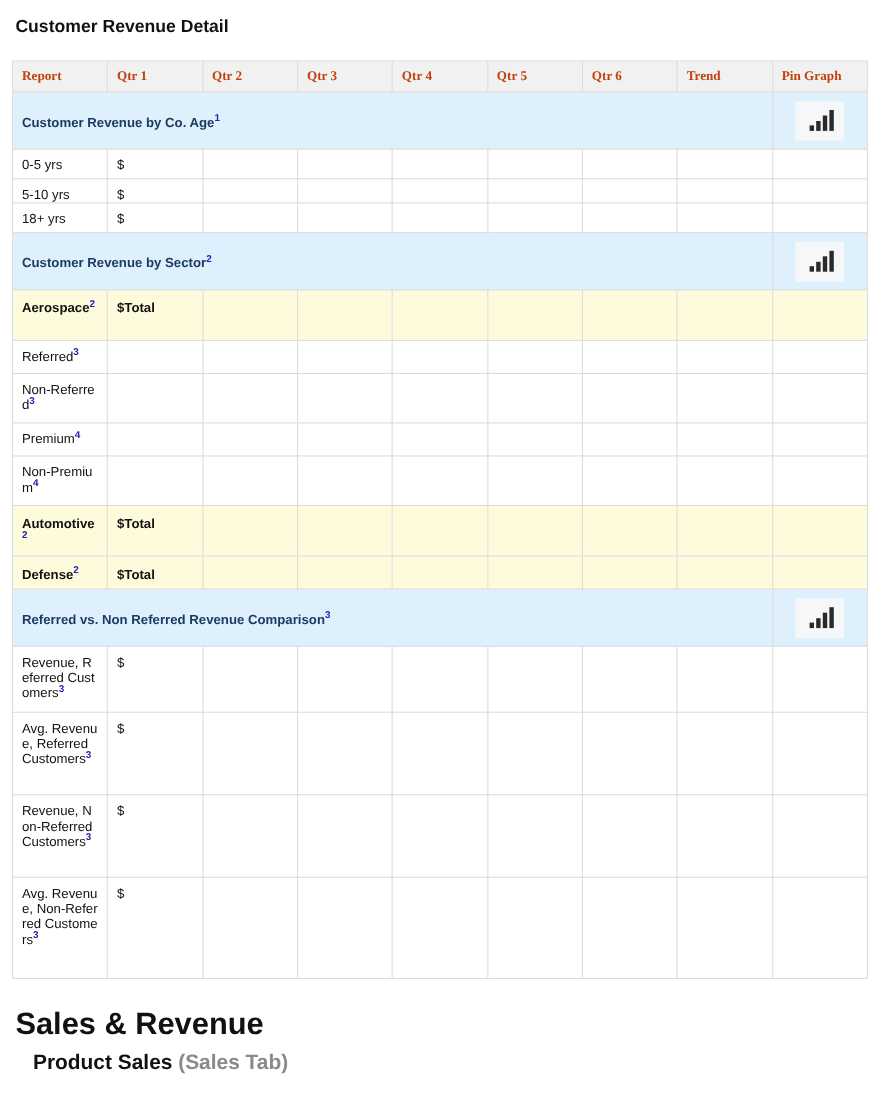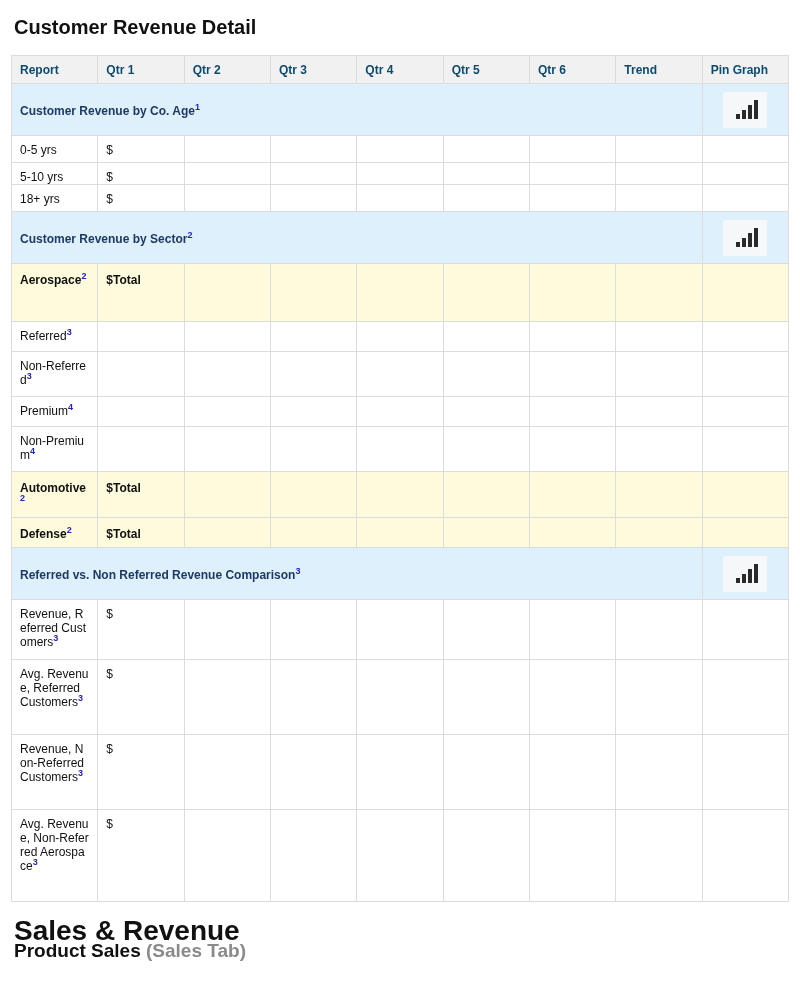--- a/index.html
+++ b/index.html
@@ -1,30 +1,30 @@
 <!DOCTYPE html>
 <html><head>
 <meta charset="utf-8">
 <style>
   html, body { margin:0; padding:0; background:#fff; }
   body { width:800px; height:1000px; overflow:hidden; font-family:"Liberation Sans", sans-serif; color:#111; }
-  .title { position:absolute; left:14px; top:16px; font-size:20px; font-weight:bold; margin:0; }
+  .title { position:absolute; left:14px; top:16px; font-size:16px; font-weight:bold; margin:0; }
   table.rpt { position:absolute; left:11px; top:55px; width:778px; border-collapse:collapse; table-layout:fixed; font-size:12px; }
   table.rpt td, table.rpt th { border:1px solid #dcdcdc; padding:0 8px; vertical-align:top; text-align:left; }
-  table.rpt th { background:#f1f1f1; color:#0c4a6e; font-weight:bold; height:27px; vertical-align:middle; }
+  table.rpt th { background:#f1f1f1; color:#c2410c; font-weight:bold; height:27px; vertical-align:middle;font-family:Liberation Serif, serif; }
   tr.sec td { background:#dff0fd; color:#1d3a63; font-weight:bold; }
   tr.sec td.lbl { padding-top:20px; }
   tr.sec td.pin { vertical-align:middle; text-align:center; }
   tr.tot td { background:#fefbdc; font-weight:bold; padding-top:9px; }
   tr.norm td { padding-top:7px; }
   sup { color:#2323b8; font-size:9px; font-weight:bold; vertical-align:super; line-height:0; }
   .pinbtn { display:inline-block; width:44px; height:36px; background:#f5f7f9; vertical-align:middle; position:relative; cursor:pointer; }
   .pinbtn i { position:absolute; bottom:9px; width:4px; background:#2a2a2a; }
   .h2 { position:absolute; left:14px; top:915px; font-size:28px; font-weight:bold; margin:0; }
-  .h3 { position:absolute; left:14px; top:940px; font-size:19px; font-weight:bold; margin:0; }
+  .h3 { position:absolute; left:14px; top:940px; font-size:19px; font-weight:bold; margin:16px; }
   .h3 .muted { color:#8a8a8a; }
 </style>
 </head>
 <body>
 
 <h1 class="title">Customer Revenue Detail</h1>
 
 <table class="rpt">
   <colgroup>
     <col style="width:86px">
@@ -85,21 +85,21 @@
         <td></td>
         <td></td>
         <td></td>
         <td></td>
         <td></td>
       </tr>
       <tr class="sec" style="height: 52px;">
         <td colspan="8" class="lbl"><span>Customer Revenue by Sector</span><sup>2</sup></td>
         <td class="pin"><span class="pinbtn"><span><i style="left: 13px; height: 5px;"></i><i style="left: 19px; height: 9px;"></i><i style="left: 25px; height: 14px;"></i><i style="left: 31px; height: 19px;"></i></span></span></td>
       </tr>
-      <tr class="tot" style="height: 58px;">
+      <tr class="tot" style="height: 46px;">
         <td style="word-break: break-all;"><span>Aerospace</span><sup>2</sup></td>
         <td>$Total</td>
         <td></td>
         <td></td>
         <td></td>
         <td></td>
         <td></td>
         <td></td>
         <td></td>
       </tr>
@@ -200,21 +200,21 @@
         <td>$</td>
         <td></td>
         <td></td>
         <td></td>
         <td></td>
         <td></td>
         <td></td>
         <td></td>
       </tr>
       <tr class="norm" style="height: 92px;">
-        <td style="word-break: break-all;"><span>Avg. Revenue, Non-Referred Aerospace</span><sup>3</sup></td>
+        <td style="word-break: break-all;"><span>Avg. Revenue, Non-Referred Customers</span><sup>3</sup></td>
         <td>$</td>
         <td></td>
         <td></td>
         <td></td>
         <td></td>
         <td></td>
         <td></td>
         <td></td>
       </tr>
     </tbody>

